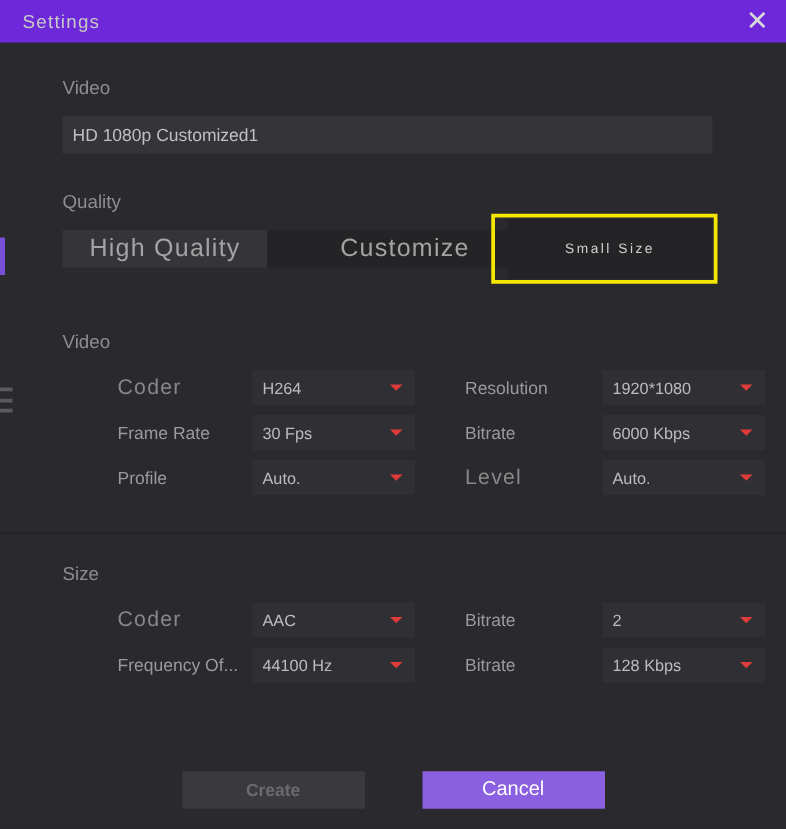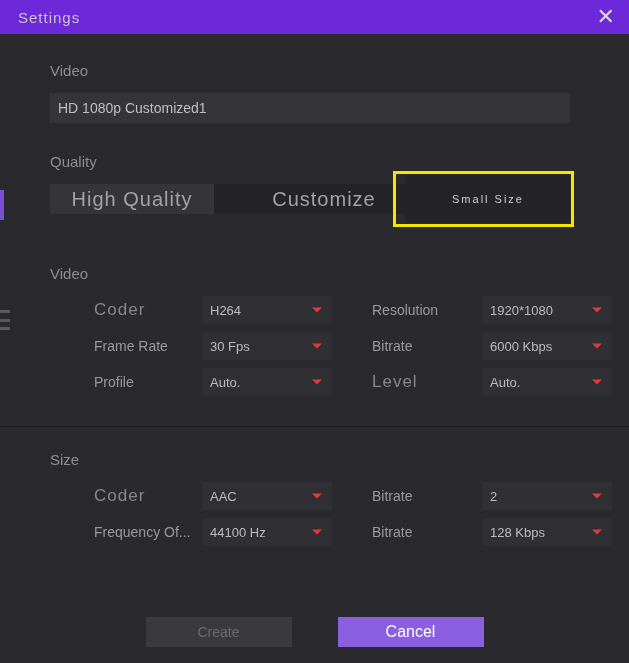--- a/index.html
+++ b/index.html
@@ -142,21 +142,21 @@
   }
   .btn {
     width: 146px;
     height: 30px;
     display: flex;
     align-items: center;
     justify-content: center;
     font-size: 14px;
     cursor: pointer;
   }
-  .btn-create { background: #3a3a3e; color: #6b6b6f; }
+  .btn-create { background: #3a3a3e; color: #6b6b6f; font-weight: bold; }
   .btn-cancel { background: #8a5fe0; color: #ffffff; font-size: 16px; }
   .left-accent {
     position: absolute;
     left: 0; top: 190px;
     width: 4px; height: 30px;
     background: #7a4fd8;
   }
   .left-accent2 {
     position: absolute;
     left: 0; top: 310px;

